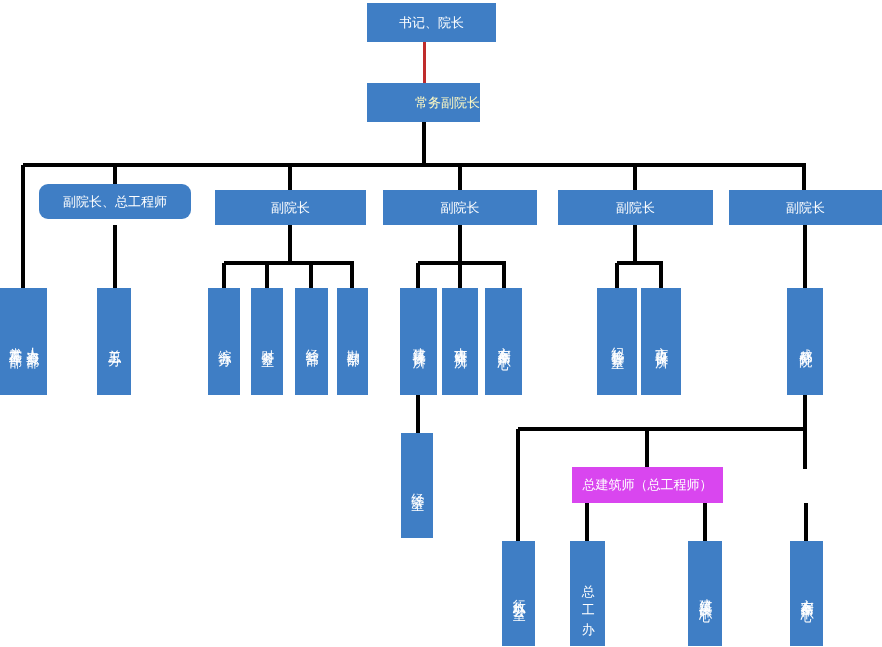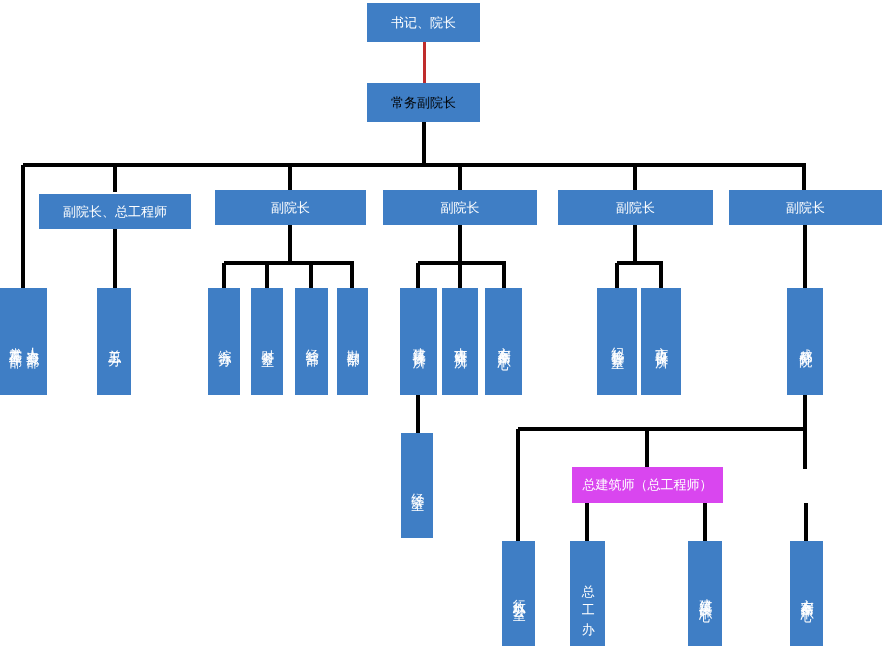--- a/index.html
+++ b/index.html
@@ -62,27 +62,27 @@
     <div class="connector" style="left: 803px; top: 225px; width: 4px; height: 65px; background: rgb(0, 0, 0);"></div>
     <div class="connector" style="left: 416px; top: 395px; width: 4px; height: 40px; background: rgb(0, 0, 0);"></div>
     <div class="connector" style="left: 803px; top: 395px; width: 4px; height: 36px; background: rgb(0, 0, 0);"></div>
     <div class="connector" style="left: 518px; top: 427px; width: 289px; height: 4px; background: rgb(0, 0, 0);"></div>
     <div class="connector" style="left: 516px; top: 429px; width: 4px; height: 114px; background: rgb(0, 0, 0);"></div>
     <div class="connector" style="left: 645px; top: 429px; width: 4px; height: 40px; background: rgb(0, 0, 0);"></div>
     <div class="connector" style="left: 803px; top: 429px; width: 4px; height: 40px; background: rgb(0, 0, 0);"></div>
     <div class="connector" style="left: 585px; top: 503px; width: 4px; height: 40px; background: rgb(0, 0, 0);"></div>
     <div class="connector" style="left: 703px; top: 503px; width: 4px; height: 40px; background: rgb(0, 0, 0);"></div>
     <div class="connector" style="left: 804px; top: 503px; width: 4px; height: 40px; background: rgb(0, 0, 0);"></div>
-    <div class="node h" style="left: 367px; top: 3px; width: 113px; height: 39px; background: rgb(63, 126, 197); color: rgb(255, 255, 255);">
+    <div class="node h" style="left: 367px; top: 3px; width: 129px; height: 39px; background: rgb(63, 126, 197); color: rgb(255, 255, 255);">
       <span class="htext">书记、院长</span>
     </div>
-    <div class="node h" style="left: 367px; top: 83px; width: 113px; height: 39px; background: rgb(63, 126, 197); color: #000000;">
+    <div class="node h" style="left: 367px; top: 83px; width: 113px; height: 39px; background: rgb(63, 126, 197); color: #fef9c3; justify-content: flex-end;">
       <span class="htext">常务副院长</span>
     </div>
-    <div class="node h" style="left: 39px; top: 194px; width: 152px; height: 35px; background: rgb(63, 126, 197); color: rgb(255, 255, 255);">
+    <div class="node h" style="left: 39px; top: 184px; width: 152px; height: 35px; background: rgb(63, 126, 197); color: rgb(255, 255, 255); border-radius: 9px;">
       <span class="htext">副院长、总工程师</span>
     </div>
     <div class="node h" style="left: 215px; top: 190px; width: 151px; height: 35px; background: rgb(63, 126, 197); color: rgb(255, 255, 255);">
       <span class="htext">副院长</span>
     </div>
     <div class="node h" style="left: 383px; top: 190px; width: 154px; height: 35px; background: rgb(63, 126, 197); color: rgb(255, 255, 255);">
       <span class="htext">副院长</span>
     </div>
     <div class="node h" style="left: 558px; top: 190px; width: 155px; height: 35px; background: rgb(63, 126, 197); color: rgb(255, 255, 255);">
       <span class="htext">副院长</span>

